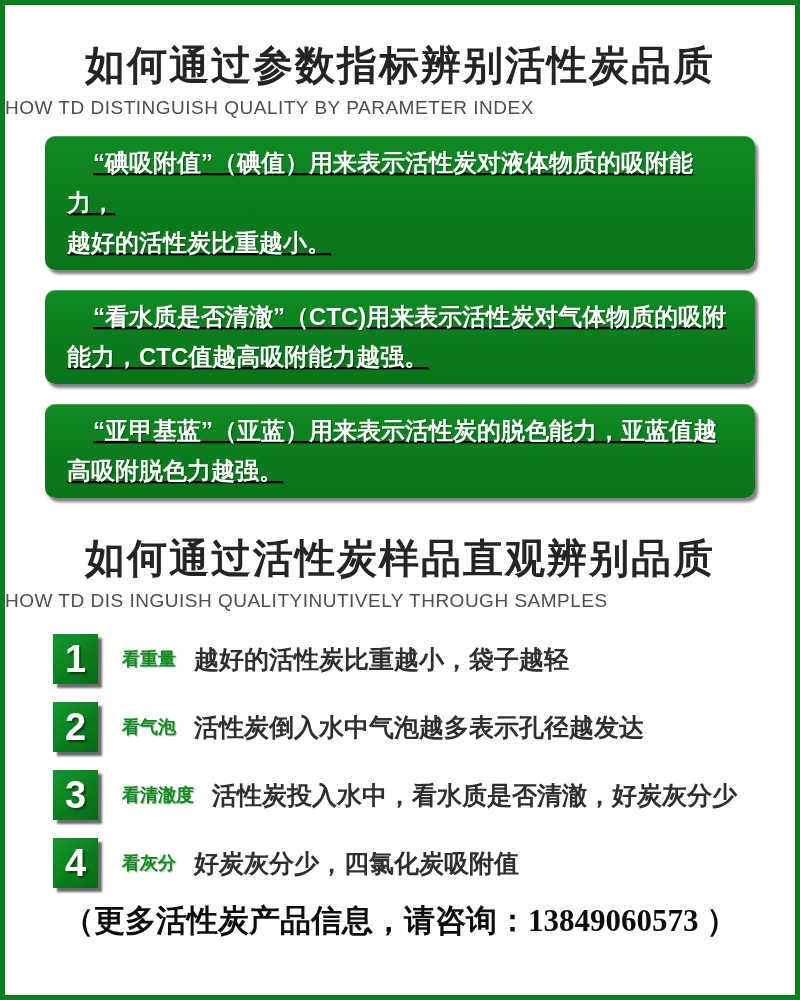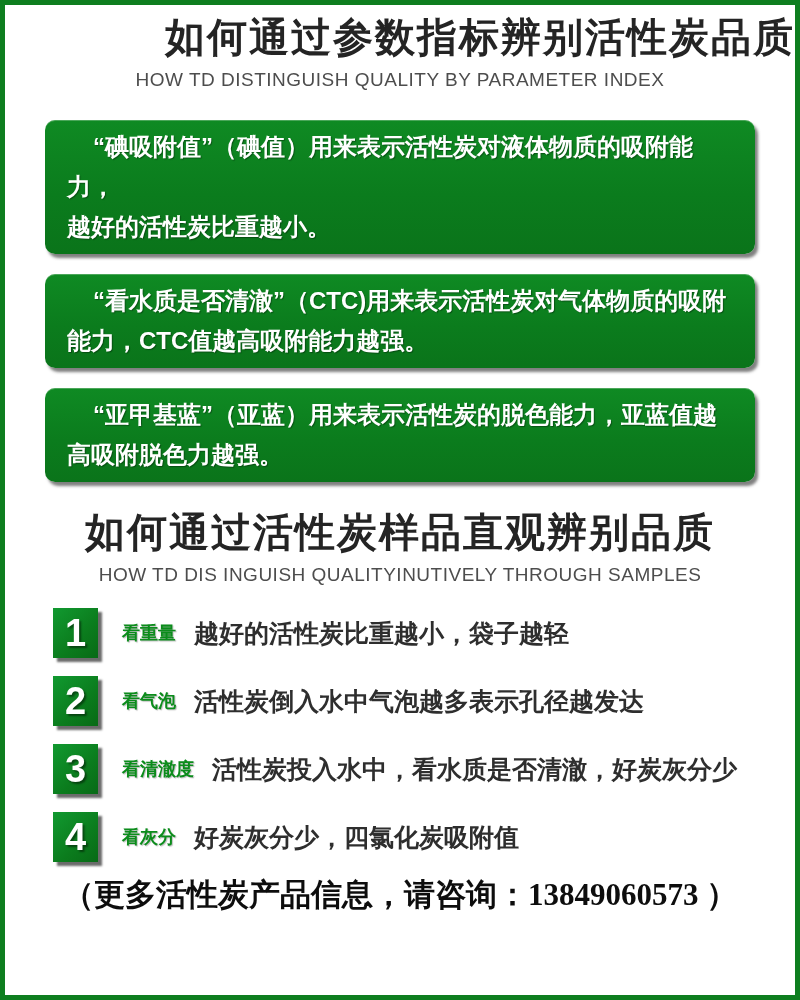--- a/index.html
+++ b/index.html
@@ -11,46 +11,45 @@
     font-family: "Liberation Sans", "DejaVu Sans", sans-serif;
   }
   .section-title {
     text-align: center;
     font-size: 40px;
     line-height: 52px;
     font-weight: bold;
     color: #242424;
     letter-spacing: 2px;
   }
-  .title-1 { margin-top: 6px; text-align: right; }
+  .title-1 { margin-top: 34px; }
   .section-sub {
-    text-align: center;
     font-size: 19px;
     line-height: 24px;
     margin-top: 5px;
     color: #4d4d4d;
     letter-spacing: 0.5px;
     font-stretch: condensed;
   }
-  .param-boxes { margin-top: 28px; }
+  .param-boxes { margin-top: 16px; text-decoration: underline; }
   .param-box {
     width: 710px;
     margin: 0 auto 20px auto;
     background: linear-gradient(180deg, #0f8a23 0%, #0b7c1d 55%, #0a741a 100%);
     border-radius: 10px;
     box-shadow: 3px 4px 3px rgba(60,60,60,0.65), inset 0 1px 0 rgba(255,255,255,0.25);
     padding: 7px 22px 7px 22px;
     color: #ffffff;
     font-size: 24px;
     line-height: 40px;
     font-weight: 600;
     text-shadow: 1px 1px 1px rgba(0,0,0,0.35);
   }
   .param-line-1 { text-indent: 26px; }
-  .title-2 { margin-top: 24px; }
+  .title-2 { margin-top: 34px; }
   .sample-items { margin-top: 12px; }
   .sample-row {
     display: flex;
     align-items: center;
     height: 68px;
     padding-left: 48px;
   }
   .num-badge {
     width: 45px;
     height: 50px;

